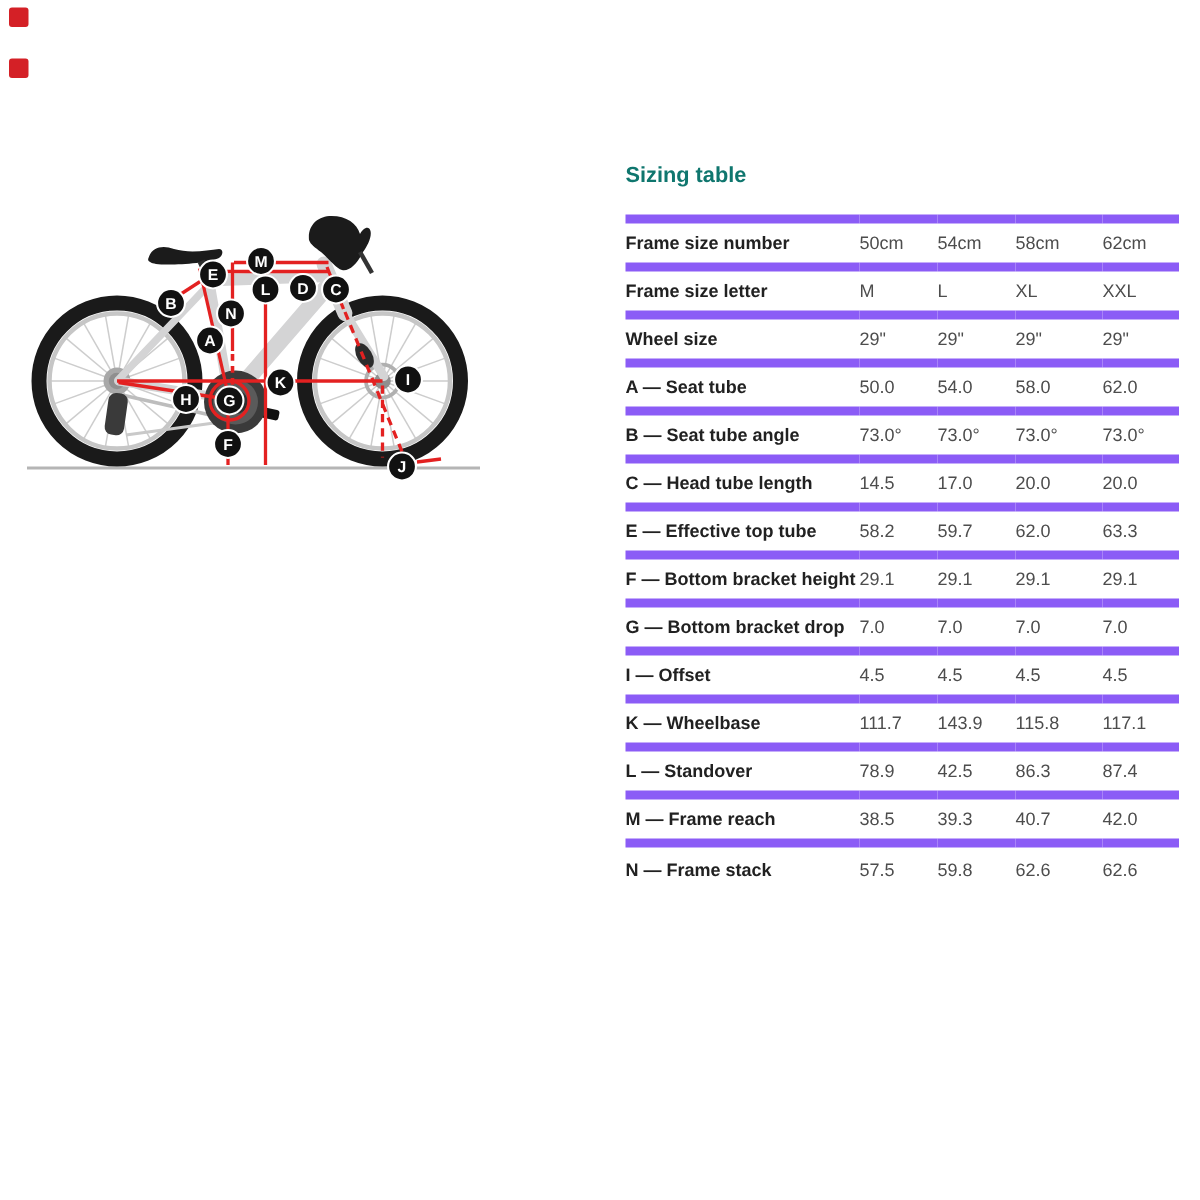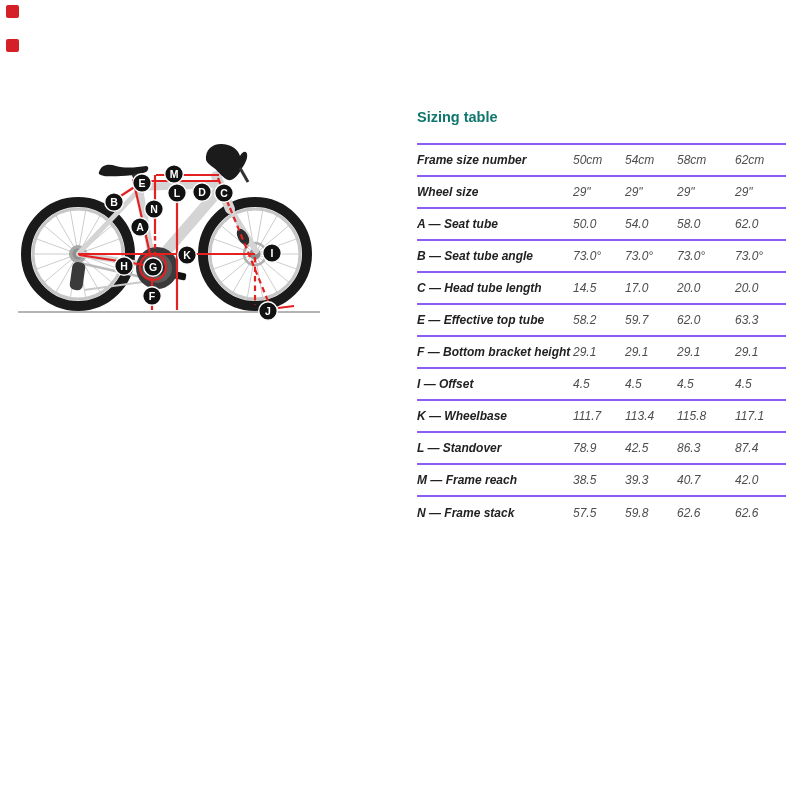--- a/index.html
+++ b/index.html
@@ -21,21 +21,21 @@
   .dark{fill:#1b1b1b;}
   .red{stroke:#e32121;stroke-width:2.2;fill:none;}
   .red-dash{stroke:#e32121;stroke-width:2.2;fill:none;stroke-dasharray:5.5 4;}
   .red-dash-sm{stroke:#e32121;stroke-width:2.4;fill:none;stroke-dasharray:4.5 3.5;}
   .lbl-c{fill:#111111;stroke:#ffffff;stroke-width:1.4;}
   .lbl-t{fill:#ffffff;font:700 10.5px "Liberation Sans",sans-serif;text-anchor:middle;}
 
   
   #sizing-title{position:absolute;left:417px;top:109px;font-size:14.5px;font-weight:700;color:#0f766e;}
   #sizing-table{position:absolute;left:417px;top:143px;width:369px;border-collapse:collapse;table-layout:fixed;}
-  #sizing-table tr{height:32px;border-top:2px solid #8b5cf6;font-style:italic;}
+  #sizing-table tr{height:32px;border-top:6px solid #8b5cf6;}
   #sizing-table th{font-size:12px;font-weight:700;color:#212121;text-align:left;padding:0;vertical-align:middle;}
   #sizing-table td{font-size:12px;font-weight:400;color:#4d4d4d;text-align:left;padding:0;vertical-align:middle;}
 </style>
 </head>
 <body>
 
 <div id="screen">
 
   <div id="marker-1" class="red-marker" style="background: rgb(212, 32, 38);"></div>
   <div id="marker-2" class="red-marker" style="background: rgb(212, 32, 38);"></div>
@@ -187,20 +187,27 @@
     </colgroup>
     <tbody id="sizing-body">
         <tr>
           <th>Frame size number</th>
           <td>50cm</td>
           <td>54cm</td>
           <td>58cm</td>
           <td>62cm</td>
         </tr>
         <tr>
+          <th>Frame size letter</th>
+          <td>M</td>
+          <td>L</td>
+          <td>XL</td>
+          <td>XXL</td>
+        </tr>
+        <tr>
           <th>Wheel size</th>
           <td>29"</td>
           <td>29"</td>
           <td>29"</td>
           <td>29"</td>
         </tr>
         <tr>
           <th>A — Seat tube</th>
           <td>50.0</td>
           <td>54.0</td>
@@ -229,30 +236,37 @@
           <td>63.3</td>
         </tr>
         <tr>
           <th>F — Bottom bracket height</th>
           <td>29.1</td>
           <td>29.1</td>
           <td>29.1</td>
           <td>29.1</td>
         </tr>
         <tr>
+          <th>G — Bottom bracket drop</th>
+          <td>7.0</td>
+          <td>7.0</td>
+          <td>7.0</td>
+          <td>7.0</td>
+        </tr>
+        <tr>
           <th>I — Offset</th>
           <td>4.5</td>
           <td>4.5</td>
           <td>4.5</td>
           <td>4.5</td>
         </tr>
         <tr>
           <th>K — Wheelbase</th>
           <td>111.7</td>
-          <td>113.4</td>
+          <td>143.9</td>
           <td>115.8</td>
           <td>117.1</td>
         </tr>
         <tr>
           <th>L — Standover</th>
           <td>78.9</td>
           <td>42.5</td>
           <td>86.3</td>
           <td>87.4</td>
         </tr>

